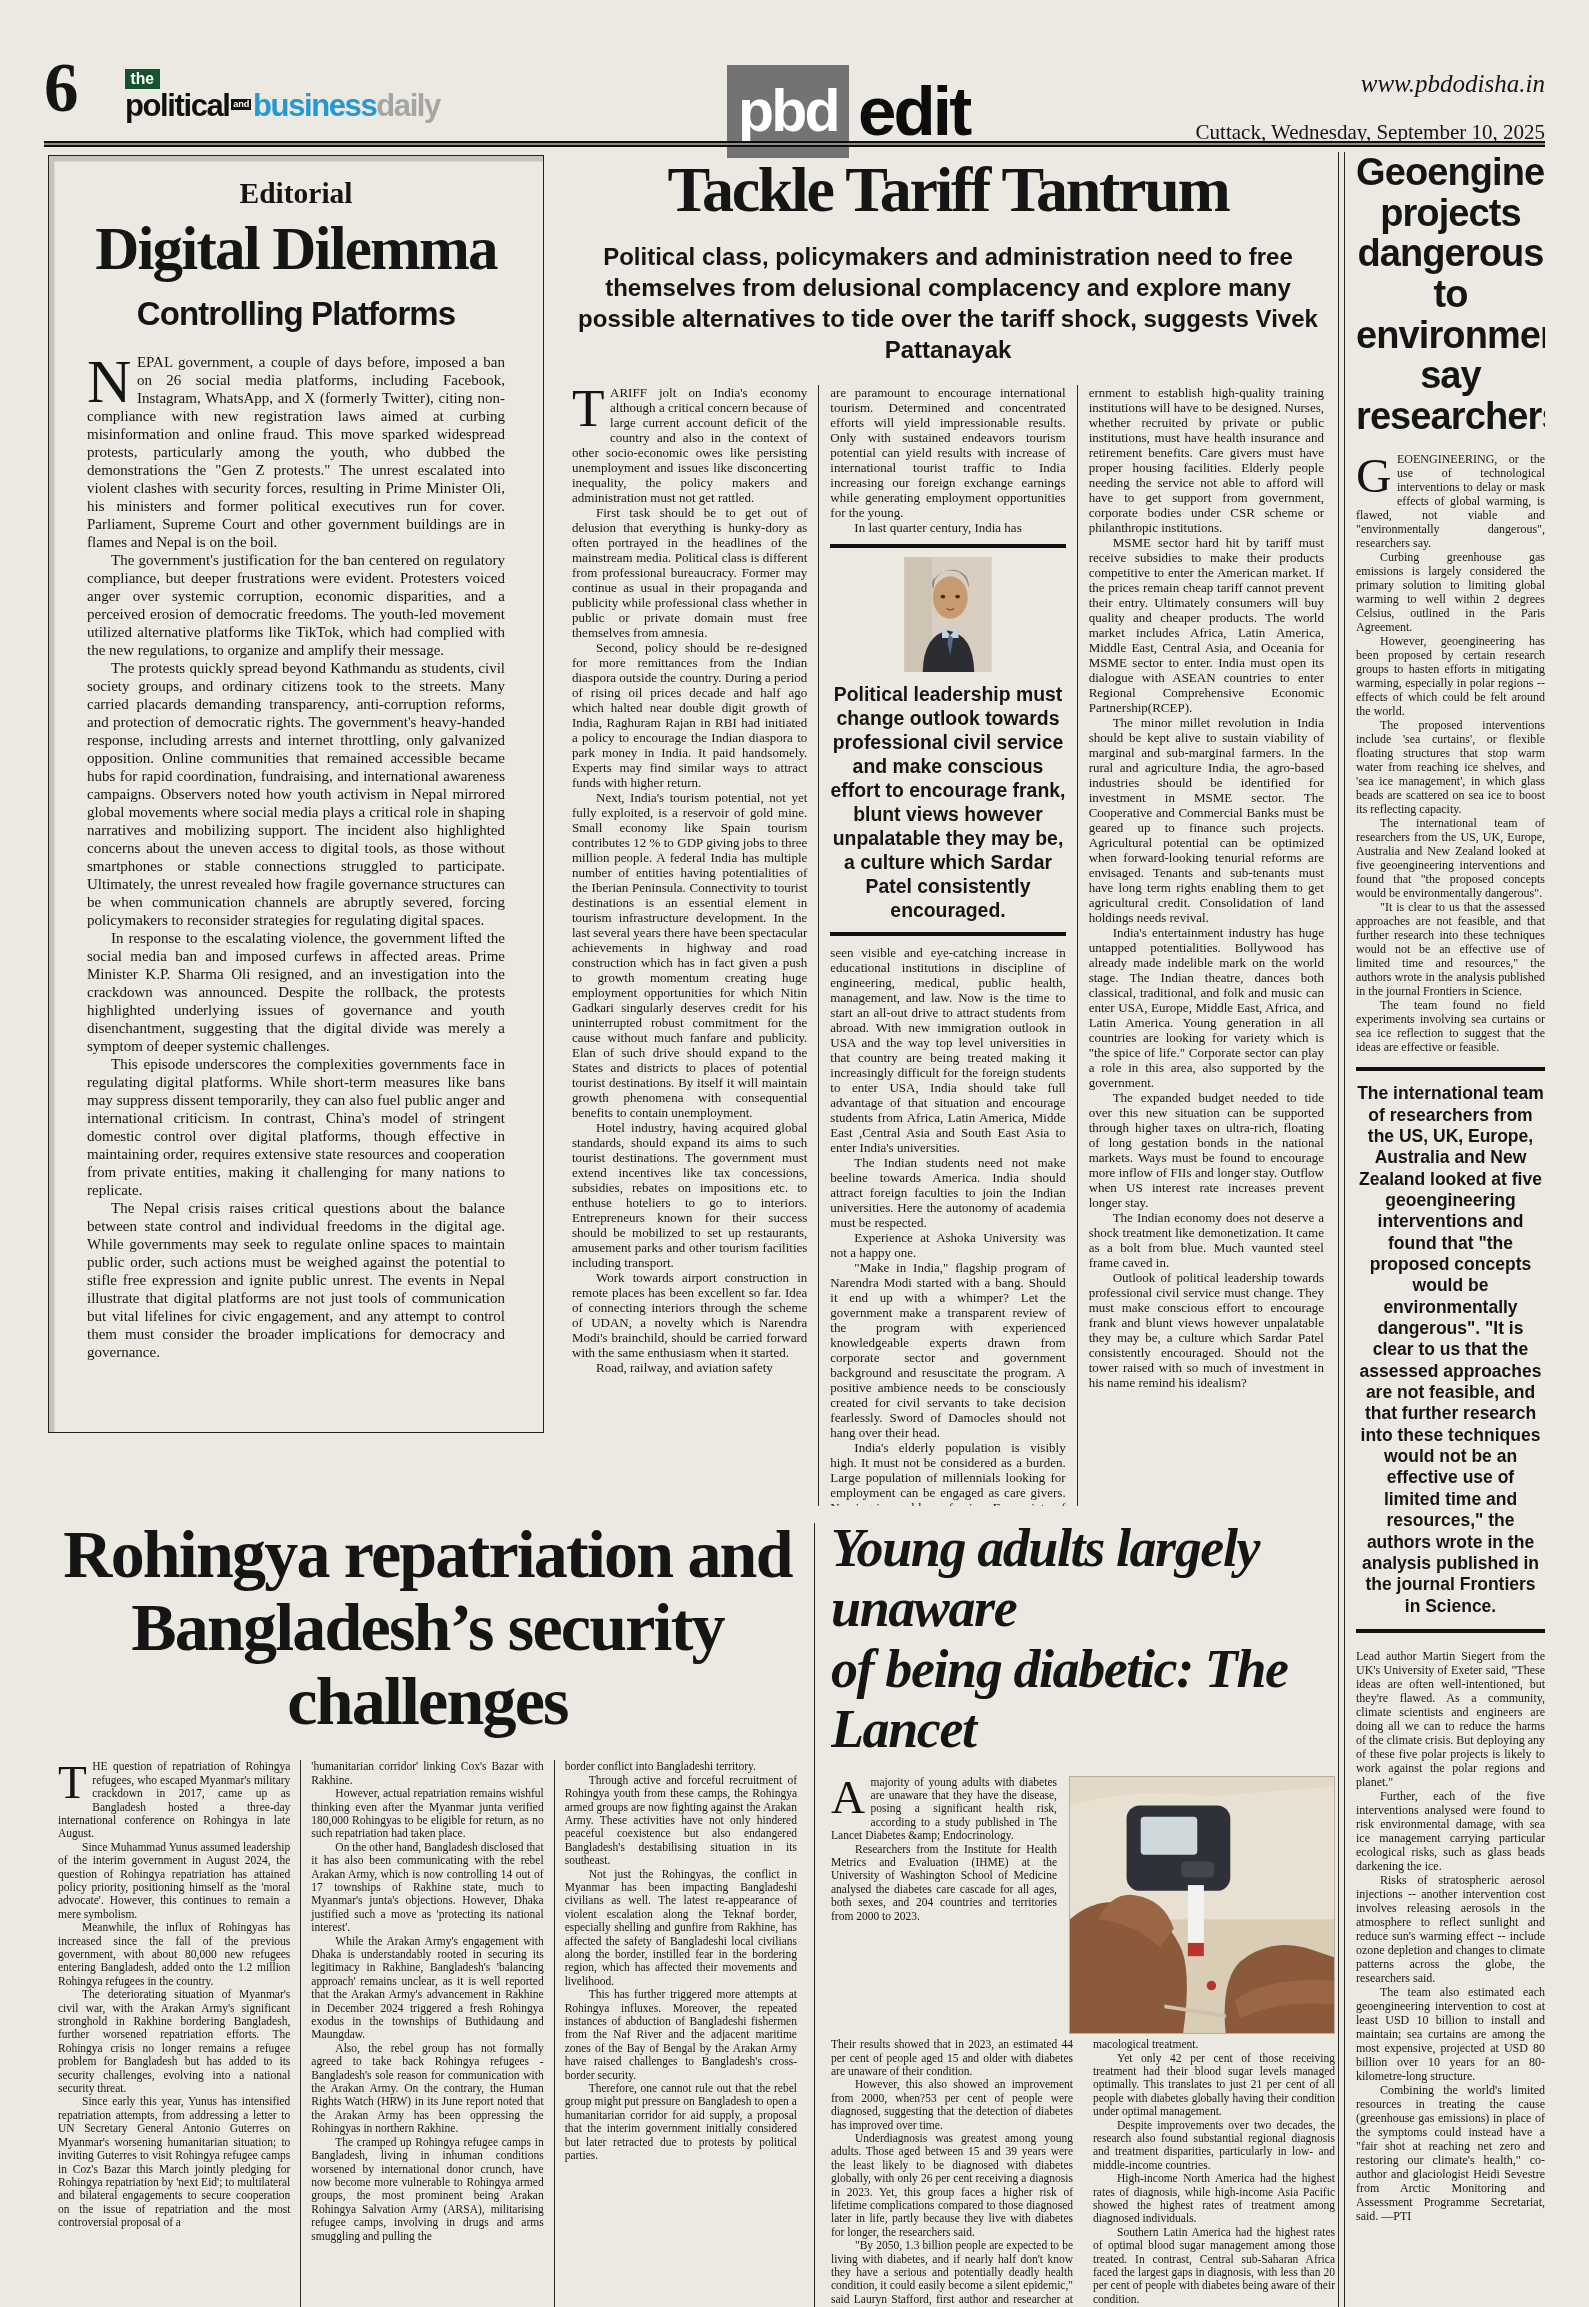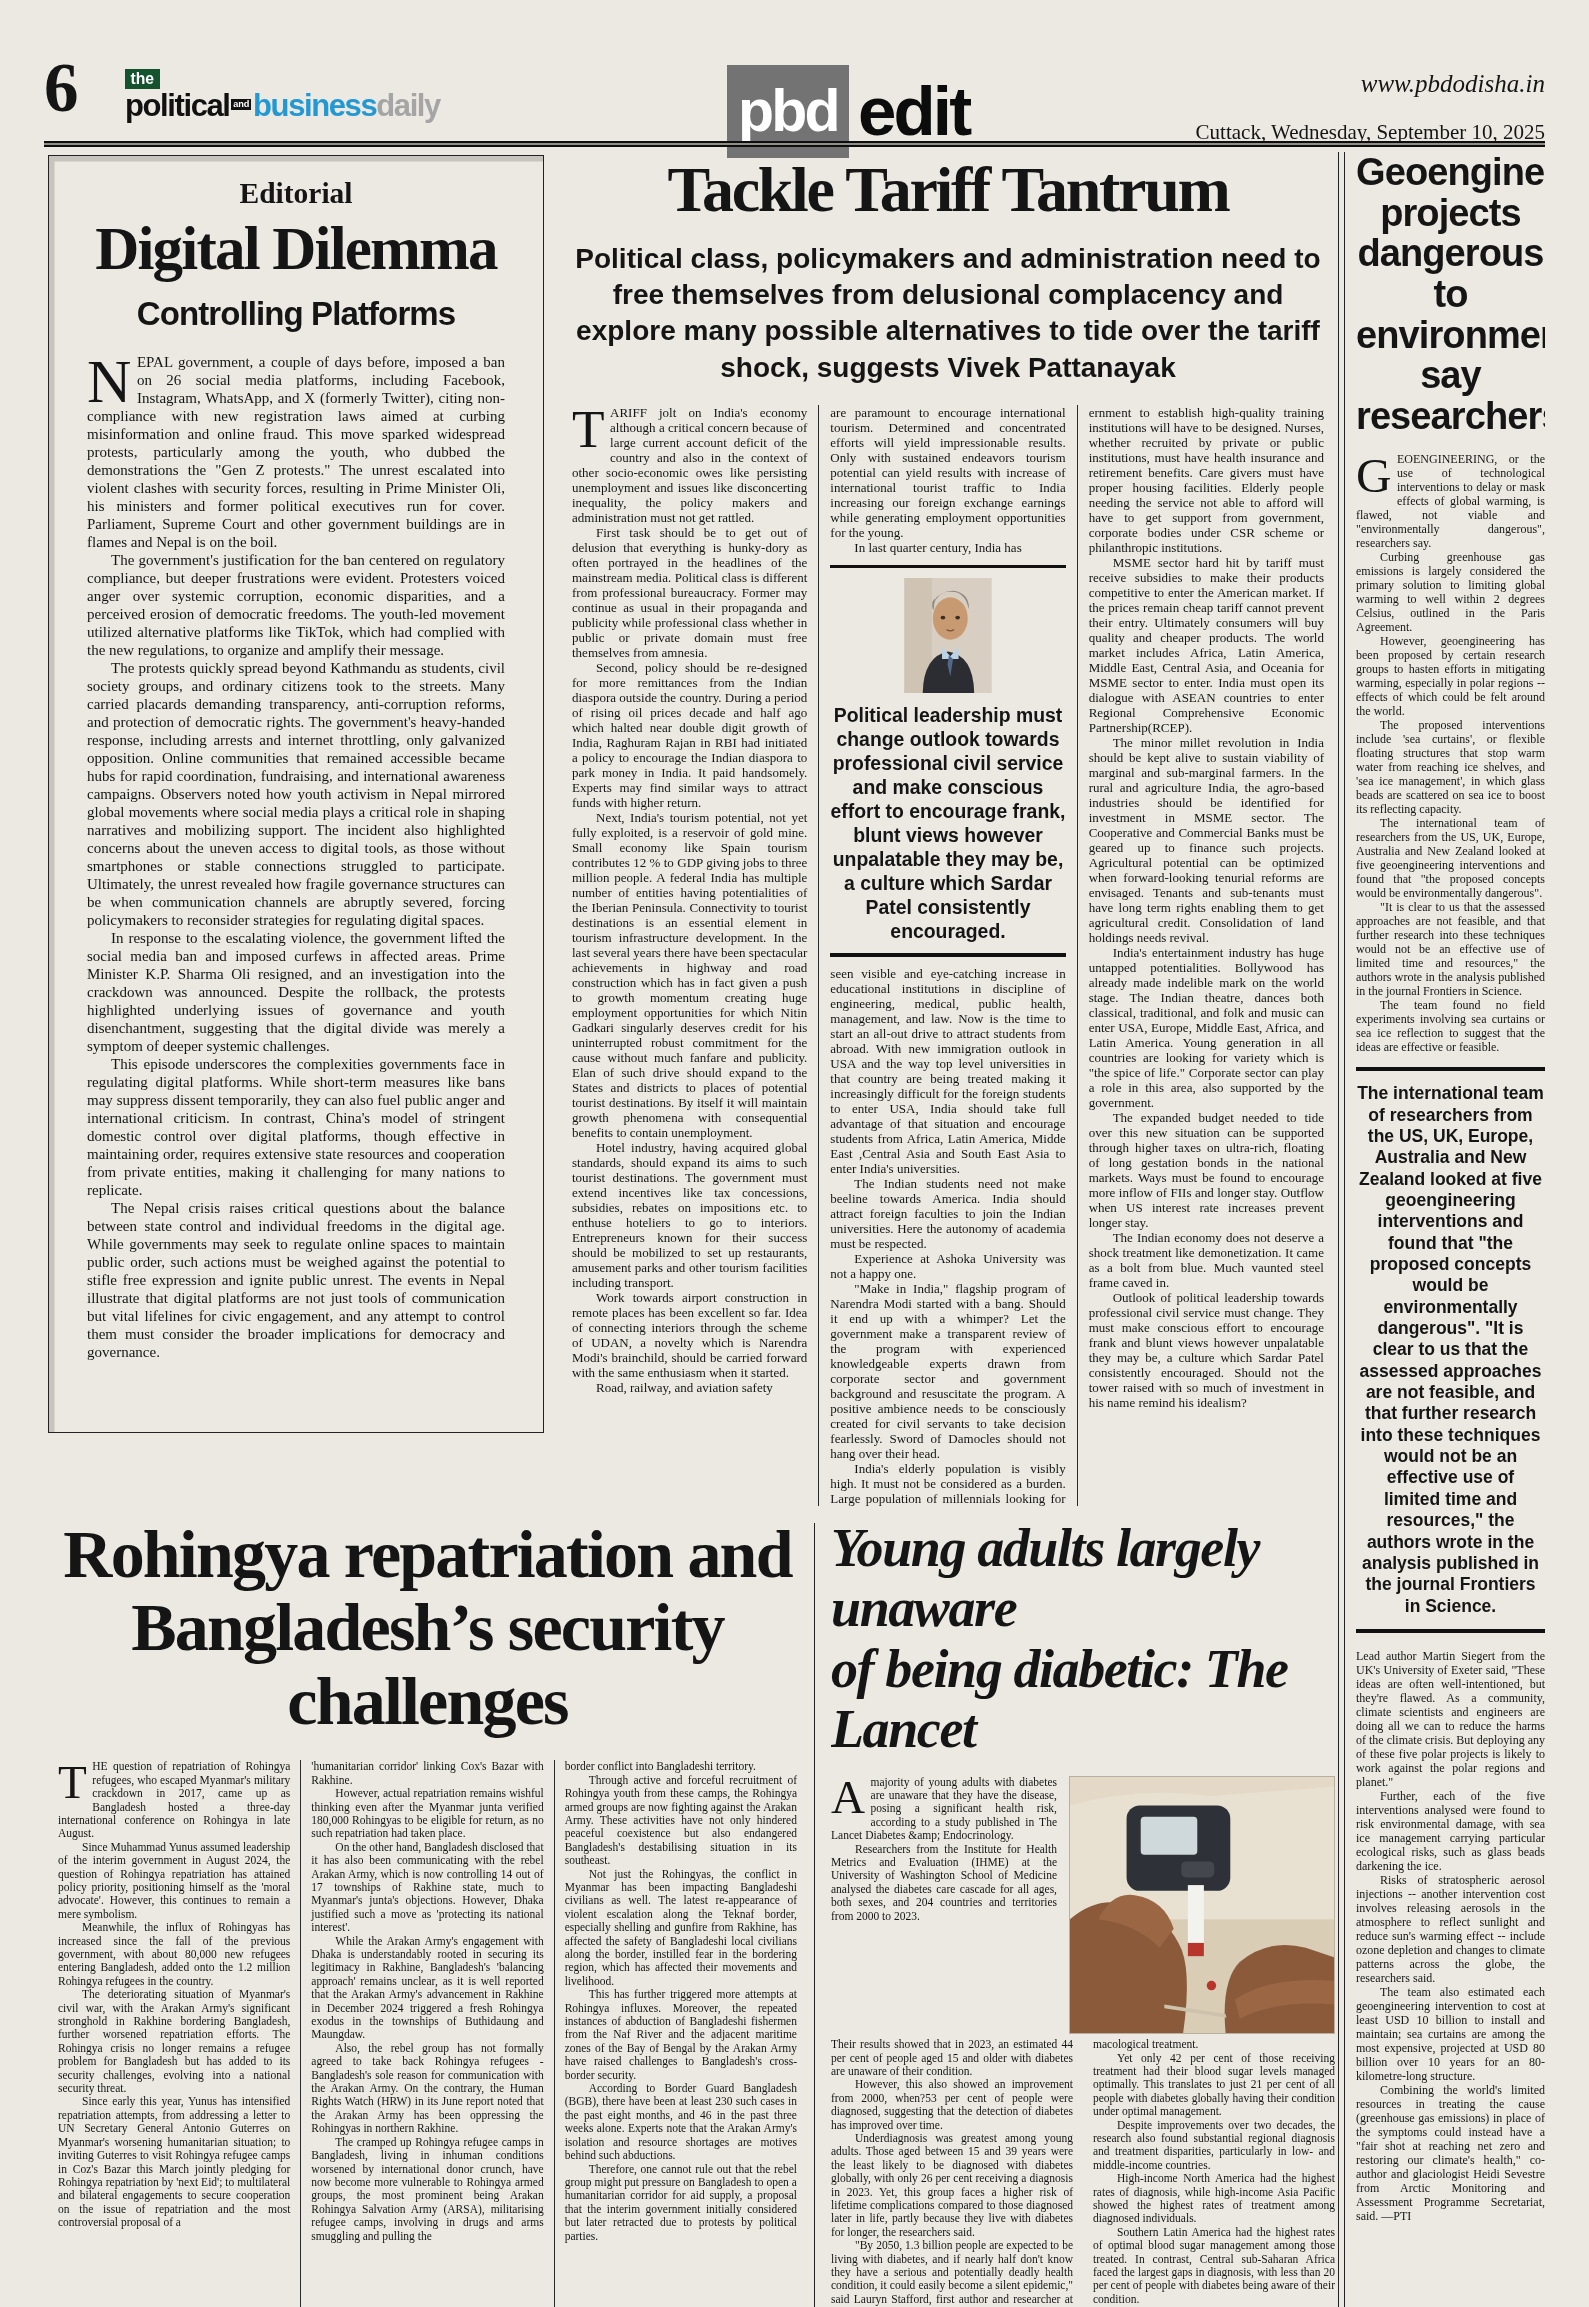--- a/index.html
+++ b/index.html
@@ -37,21 +37,21 @@
              padding:21px 38px;box-sizing:border-box;overflow:hidden;}
   .ed-kicker{text-align:center;font-weight:bold;font-size:29.5px;margin:0;}
   .ed-head{text-align:center;font-weight:bold;font-size:61px;line-height:1;letter-spacing:-1.8px;margin:8.3px 0 0;}
   .ed-sub{text-align:center;font-family:"Liberation Sans",sans-serif;font-weight:bold;
           font-size:33px;letter-spacing:-0.9px;margin:15.7px 0 0;}
   .ed-body{margin-top:20px;font-size:15px;line-height:18px;overflow:hidden;}
   
   .tariff{position:absolute;left:561px;top:152px;width:774px;height:1354px;overflow:hidden;}
   .tr-head{text-align:center;font-weight:bold;font-size:64px;line-height:1;letter-spacing:-2.3px;margin:6px;}
   .tr-stand{text-align:center;font-family:"Liberation Sans",sans-serif;font-weight:bold;
-            font-size:28px;line-height:1.3;margin:18.5px 14px 0;}
+            font-size:24px;line-height:1.3;margin:18.5px 14px 0;}
   .tr-cols{display:flex;margin-top:19.4px;height:1195px;overflow:hidden;}
   .t-col{flex:1;padding:0 11px;font-size:13px;line-height:15px;overflow:hidden;}
   .t-col.rule{border-right:0.9px solid #2a2a2a;}
   .photo-rule{height:3.7px;background:#111;margin:9.2px 0;}
   .portrait{display:block;margin:0 auto;width:88px;height:115px;}
   .pull-quote{font-family:"Liberation Sans",sans-serif;font-weight:bold;font-size:19.4px;
               line-height:1.24;text-align:center;margin:10px 0;}
   
   .vrule-double{position:absolute;left:1338px;top:152px;width:6.5px;height:2284px;
                 border-left:1.4px solid #222;border-right:1.4px solid #222;box-sizing:border-box;}
@@ -211,21 +211,20 @@
           <p class="para">On the other hand, Bangladesh disclosed that it has also been communicating with the rebel Arakan Army, which is now controlling 14 out of 17 townships of Rakhine state, much to Myanmar's junta's objections. However, Dhaka justified such a move as 'protecting its national interest'.</p>
           <p class="para">While the Arakan Army's engagement with Dhaka is understandably rooted in securing its legitimacy in Rakhine, Bangladesh's 'balancing approach' remains unclear, as it is well reported that the Arakan Army's advancement in Rakhine in December 2024 triggered a fresh Rohingya exodus in the townships of Buthidaung and Maungdaw.</p>
           <p class="para">Also, the rebel group has not formally agreed to take back Rohingya refugees - Bangladesh's sole reason for communication with the Arakan Army. On the contrary, the Human Rights Watch (HRW) in its June report noted that the Arakan Army has been oppressing the Rohingyas in northern Rakhine.</p>
           <p class="para">The cramped up Rohingya refugee camps in Bangladesh, living in inhuman conditions worsened by international donor crunch, have now become more vulnerable to Rohingya armed groups, the most prominent being Arakan Rohingya Salvation Army (ARSA), militarising refugee camps, involving in drugs and arms smuggling and pulling the</p>
         </div>
       <div class="r-col">
           <p class="para">border conflict into Bangladeshi territory.</p>
           <p class="para">Through active and forceful recruitment of Rohingya youth from these camps, the Rohingya armed groups are now fighting against the Arakan Army. These activities have not only hindered peaceful coexistence but also endangered Bangladesh's destabilising situation in its southeast.</p>
           <p class="para">Not just the Rohingyas, the conflict in Myanmar has been impacting Bangladeshi civilians as well. The latest re-appearance of violent escalation along the Teknaf border, especially shelling and gunfire from Rakhine, has affected the safety of Bangladeshi local civilians along the border, instilled fear in the bordering region, which has affected their movements and livelihood.</p>
           <p class="para">This has further triggered more attempts at Rohingya influxes. Moreover, the repeated instances of abduction of Bangladeshi fishermen from the Naf River and the adjacent maritime zones of the Bay of Bengal by the Arakan Army have raised challenges to Bangladesh's cross-border security.</p>
-          <p class="para">According to Border Guard Bangladesh (BGB), there have been at least 230 such cases in the past eight months, and 46 in the past three weeks alone. Experts note that the Arakan Army's isolation and resource shortages are motives behind such abductions.</p>
           <p class="para">Therefore, one cannot rule out that the rebel group might put pressure on Bangladesh to open a humanitarian corridor for aid supply, a proposal that the interim government initially considered but later retracted due to protests by political parties.</p>
         </div>
     </div>
   </div>
 
   <div class="vrule-single"></div>
 
   <div class="lancet">
     <h1 class="la-head"><span>Young adults largely unaware</span><br><span>of being diabetic: The Lancet</span></h1>
     <div class="la-row1">

